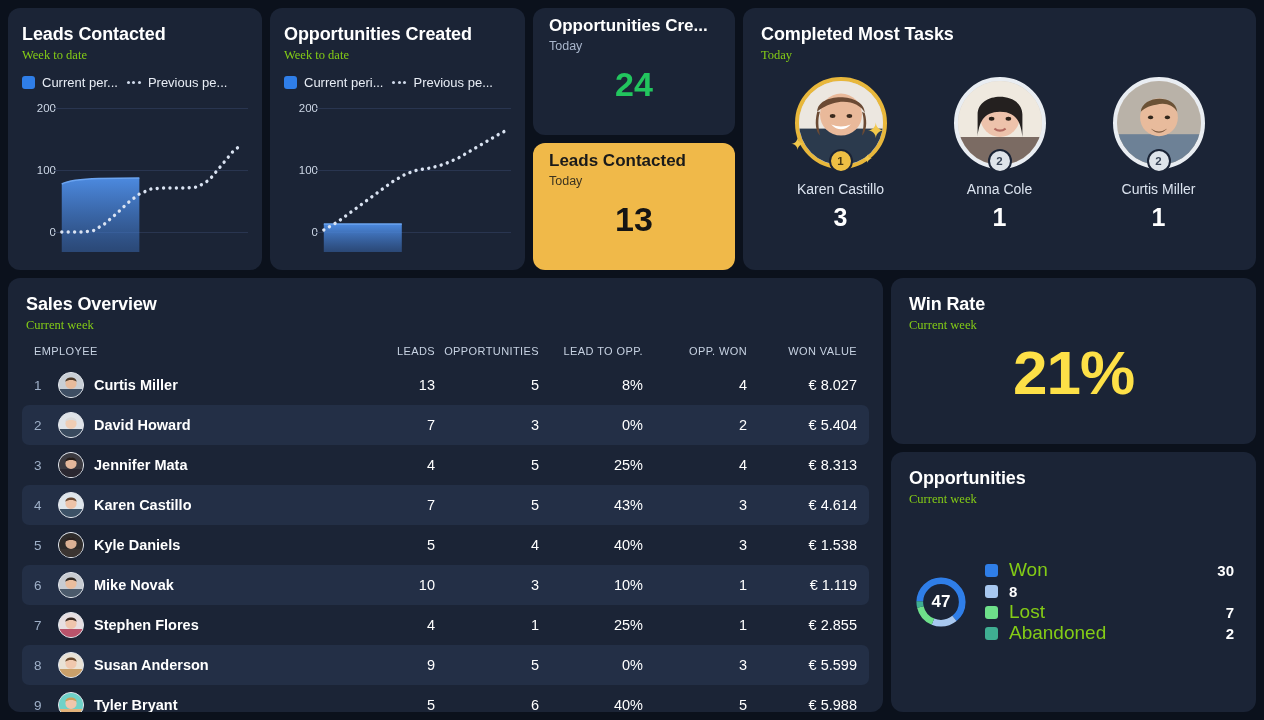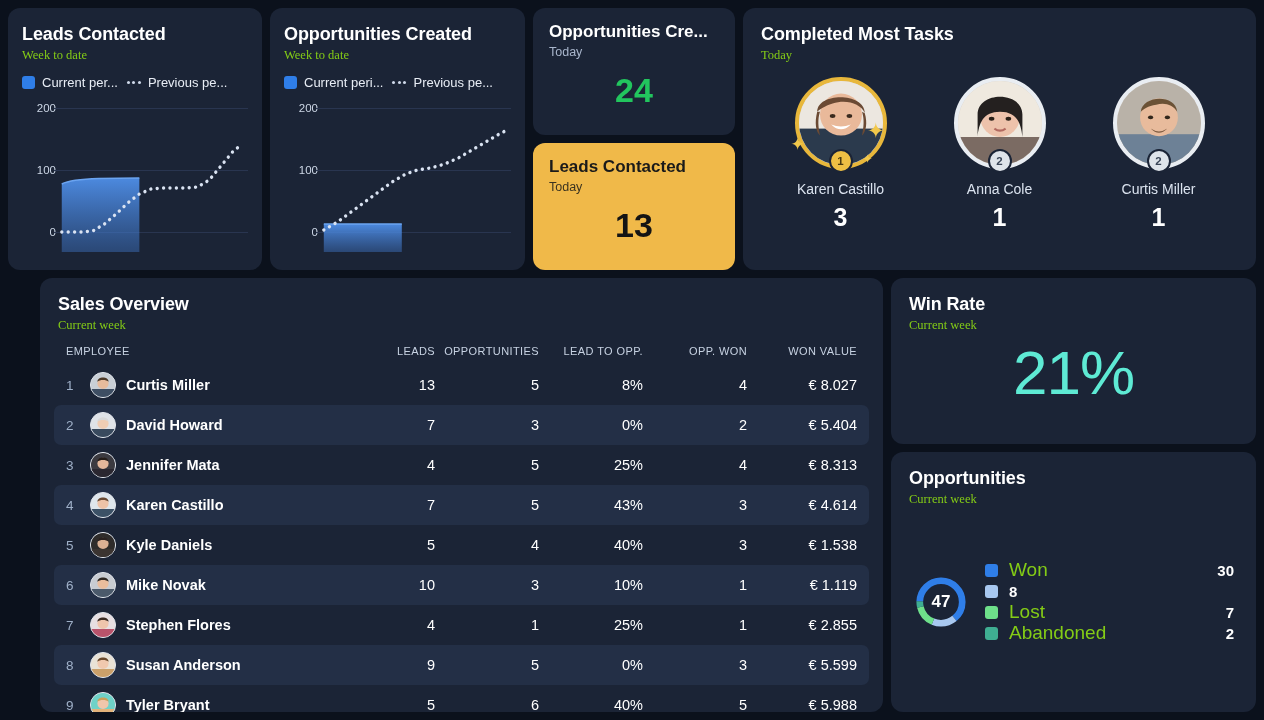--- a/index.html
+++ b/index.html
@@ -51,21 +51,21 @@
     position: absolute; left: 8px; font-size: 11.5px; color: #cdd7e6;
     transform: translateY(-50%); text-align: right; width: 26px;
   }
   .gridl { position: absolute; left: 32px; right: 0; height: 1px; background: #293550; }
   .plot-area { position: absolute; left: 32px; right: 0; top: 0; bottom: 0; }
   .plot svg { position: absolute; inset: 0; width: 100%; height: 100%; display: block; }
 
   
   .kpi-col { width: 202px; display: flex; flex-direction: column; gap: 8px; flex: none; }
   .kpi {
-    flex: 1; padding: 14px 16px; display: flex; flex-direction: column;
+    flex: 1; padding: 8px 16px; display: flex; flex-direction: column;
   }
   .kpi.dark { background: #1b2436; }
   .kpi.yellow { background: #f0b949; }
   .kpi-title {
     font-size: 17px; font-weight: bold; color: #ffffff;
     white-space: nowrap; overflow: hidden; text-overflow: ellipsis;
   }
   .kpi.yellow .kpi-title { color: #1a1a1a; }
   .kpi-sub { font-size: 12.5px; color: #a9b6cc; margin-top: 3px; }
   .kpi.yellow .kpi-sub { color: #3b3320; }
@@ -99,21 +99,21 @@
   .spark { position: absolute; color: #f2c84b; line-height: 1; pointer-events: none; }
   .s1 { left: -4px; bottom: 16px; font-size: 17px; }
   .s2 { right: 2px; bottom: 28px; font-size: 21px; }
   .s3 { right: 14px; bottom: 4px; font-size: 12px; }
   .podium-name { font-size: 14px; color: #dbe3ef; margin-top: 12px; }
   .podium-val { font-size: 25px; font-weight: bold; color: #ffffff; margin-top: 6px; }
 
   
   .row-bot { display: flex; gap: 8px; flex: 1; min-height: 0; }
 
-  .table-card { flex: 1; padding: 16px 14px 0 14px; display: flex; flex-direction: column; min-width: 0; margin-left: 32px; }
+  .table-card { flex: 1; padding: 16px 14px 0 14px; display: flex; flex-direction: column; min-width: 0; }
   .tbl-head-wrap { padding: 0 4px; }
   .thead {
     display: flex; align-items: center; margin-top: 12px;
     font-size: 11px; letter-spacing: 0.4px; color: #c7d2e2;
     padding: 0 12px 8px 12px;
   }
   .th-emp { flex: 1; text-align: left; }
   .th-num { width: 104px; text-align: right; }
   .th-val { width: 110px; text-align: right; }
   .tbody { flex: 1; overflow: hidden; }
@@ -131,21 +131,21 @@
   }
   .mini-ava svg { width: 100%; height: 100%; display: block; }
   .td-name { font-weight: bold; font-size: 14.5px; white-space: nowrap; }
   .td-num { width: 104px; text-align: right; }
   .td-val { width: 110px; text-align: right; }
 
   
   .right-col { width: 365px; display: flex; flex-direction: column; gap: 8px; flex: none; }
   .win-card { height: 166px; padding: 16px 18px; }
   .win-value {
-    font-size: 62px; font-weight: normal; color: #5eead4;
+    font-size: 62px; font-weight: bold; color: #fde047;
     text-align: center; margin-top: 4px; letter-spacing: -1px;
   }
   .opp-card { flex: 1; padding: 16px 18px; display: flex; flex-direction: column; }
   .opp-body { flex: 1; display: flex; align-items: center; gap: 16px; padding: 0 4px; }
   .donut-wrap { position: relative; width: 56px; height: 56px; flex: none; }
   .donut-wrap svg { width: 56px; height: 56px; display: block; }
   .donut-center {
     position: absolute; inset: 0; display: flex; align-items: center; justify-content: center;
     font-size: 17px; font-weight: bold; color: #ffffff;
   }

